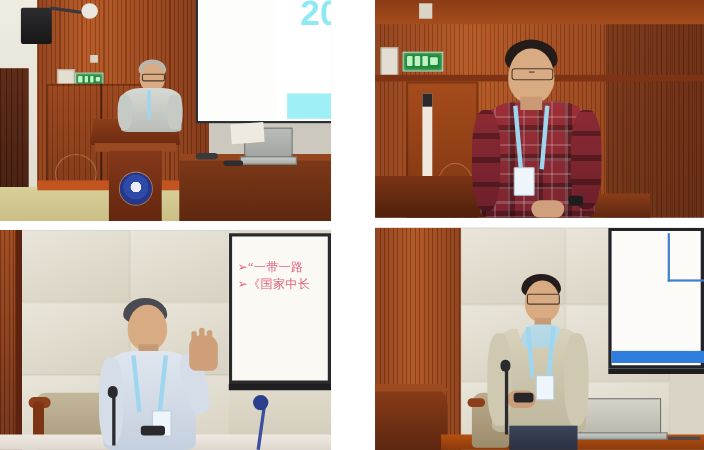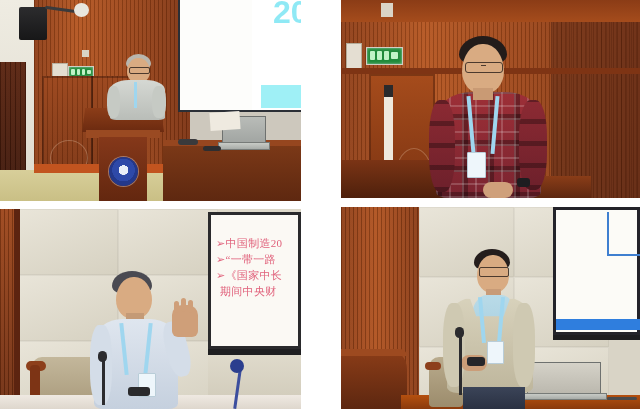--- a/index.html
+++ b/index.html
@@ -165,24 +165,22 @@
     <div class="wall-tile" style="left:18px;top:66px;width:100px;height:66px;"></div>
     <div class="wall-tile" style="left:118px;top:66px;width:100px;height:66px;"></div>
     <div class="wall-tile" style="left:18px;top:132px;width:100px;height:68px;"></div>
     <div class="wall-tile" style="left:118px;top:132px;width:100px;height:68px;"></div>
 
     <div class="wood" style="left:0;top:0;width:18px;height:200px;background:repeating-linear-gradient(90deg,rgba(0,0,0,.2) 0 1px,rgba(255,255,255,.05) 1px 4px),linear-gradient(180deg,#9d4519,#6f2d10);"></div>
     <div style="position:absolute;left:14px;top:0;width:6px;height:200px;background:#5c2410;"></div>
 
     <div style="position:absolute;left:208px;top:3px;width:93px;height:137px;background:#fbf9f4;box-shadow:inset 0 0 0 3px #2a2a2c;"></div>
     <div class="slide-lines" style="left:216px;top:26px;width:95px;font-size:11px;line-height:16px;">
-      <div><span>➢</span><span>中国制造20</span></div>
       <div><span>➢</span><span>“一带一路</span></div>
       <div><span>➢</span><span>《国家中长</span></div>
-      <div style="padding-left:4px;"><span>期间中央财</span></div>
     </div>
 
     <div style="position:absolute;left:208px;top:140px;width:93px;height:6px;background:#1f1f21;"></div>
     <div style="position:absolute;left:208px;top:146px;width:93px;height:54px;background:linear-gradient(180deg,#dfdacb,#cfc9b8);"></div>
 
     <div class="chair" style="left:32px;top:148px;width:70px;height:52px;"></div>
     <div style="position:absolute;left:26px;top:152px;width:20px;height:10px;background:#8d3f1b;border-radius:6px;"></div>
     <div style="position:absolute;left:30px;top:156px;width:10px;height:40px;background:#7d3415;border-radius:4px;"></div>
 
     <div style="position:absolute;left:0;top:186px;width:301px;height:14px;background:linear-gradient(180deg,#efe9e2,#ded7cd);"></div>

